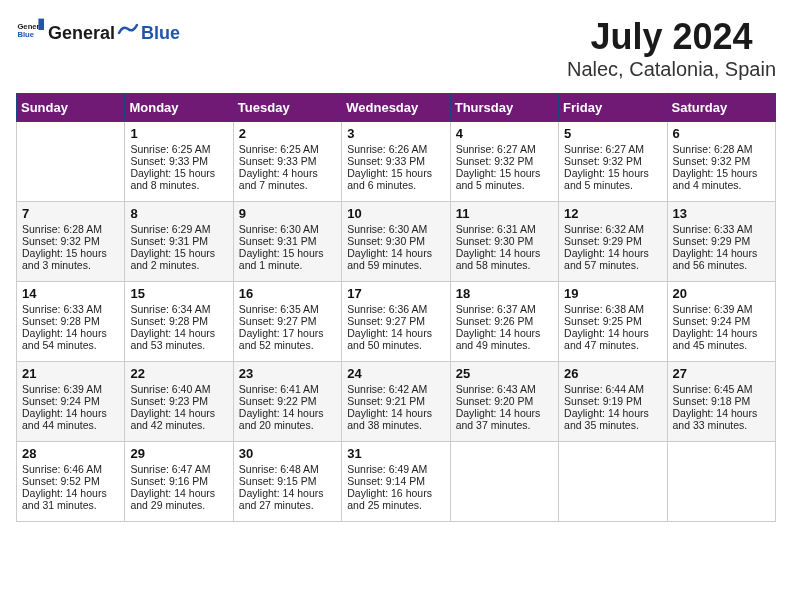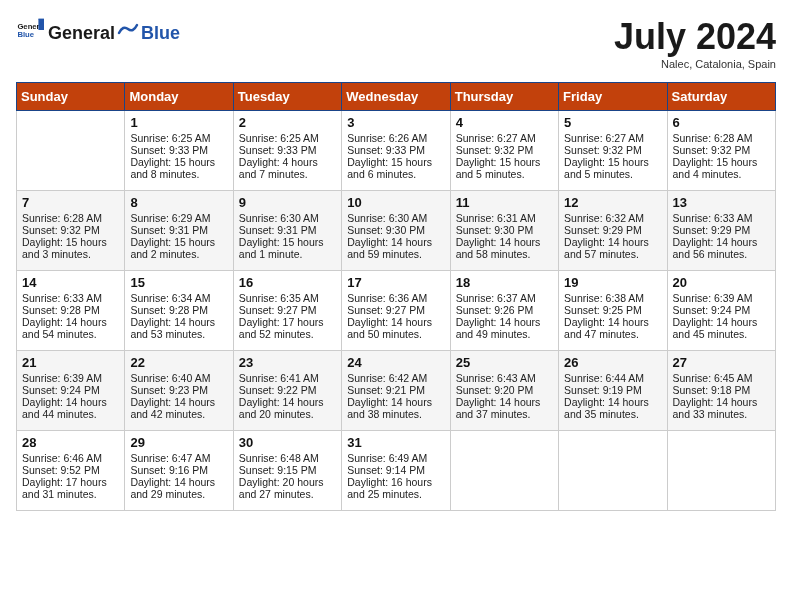--- a/index.html
+++ b/index.html
@@ -29,38 +29,38 @@
     .logo-text-blue {
       font-size: 18px;
       font-weight: bold;
       color: #2255aa;
     }
     .logo-icon {
       width: 28px;
       height: 28px;
     }
     .title-block {
-      text-align: right;
+      text-align: center;
     }
     .month-title {
       font-size: 36px;
       font-weight: bold;
       color: #1a1a1a;
     }
     .location {
-      font-size: 11px;
+      font-size: 20px;
       color: #333;
     }
     table {
       width: 100%;
       border-collapse: collapse;
       table-layout: fixed;
     }
     thead tr {
-      background-color: #c2410c;
+      background-color: #701a75;
       color: #fff;
     }
     thead th {
       padding: 6px 4px;
       font-size: 13px;
       font-weight: bold;
       text-align: left;
       border: 1px solid #1a4488;
     }
     tbody tr {
@@ -299,33 +299,33 @@
           <div>Sunrise: 6:45 AM</div>
           <div>Sunset: 9:18 PM</div>
           <div>Daylight: 14 hours and 33 minutes.</div>
         </td>
       </tr>
       <tr>
         <td>
           <span class="day-num">28</span>
           <div>Sunrise: 6:46 AM</div>
           <div>Sunset: 9:52 PM</div>
-          <div>Daylight: 17 hours and 31 minutes.</div>
+          <div>Daylight: 14 hours and 31 minutes.</div>
         </td>
         <td>
           <span class="day-num">29</span>
           <div>Sunrise: 6:47 AM</div>
           <div>Sunset: 9:16 PM</div>
           <div>Daylight: 14 hours and 29 minutes.</div>
         </td>
         <td>
           <span class="day-num">30</span>
           <div>Sunrise: 6:48 AM</div>
           <div>Sunset: 9:15 PM</div>
-          <div>Daylight: 20 hours and 27 minutes.</div>
+          <div>Daylight: 14 hours and 27 minutes.</div>
         </td>
         <td>
           <span class="day-num">31</span>
           <div>Sunrise: 6:49 AM</div>
           <div>Sunset: 9:14 PM</div>
           <div>Daylight: 16 hours and 25 minutes.</div>
         </td>
         <td class="empty-cell"></td>
         <td class="empty-cell"></td>
         <td class="empty-cell"></td>

